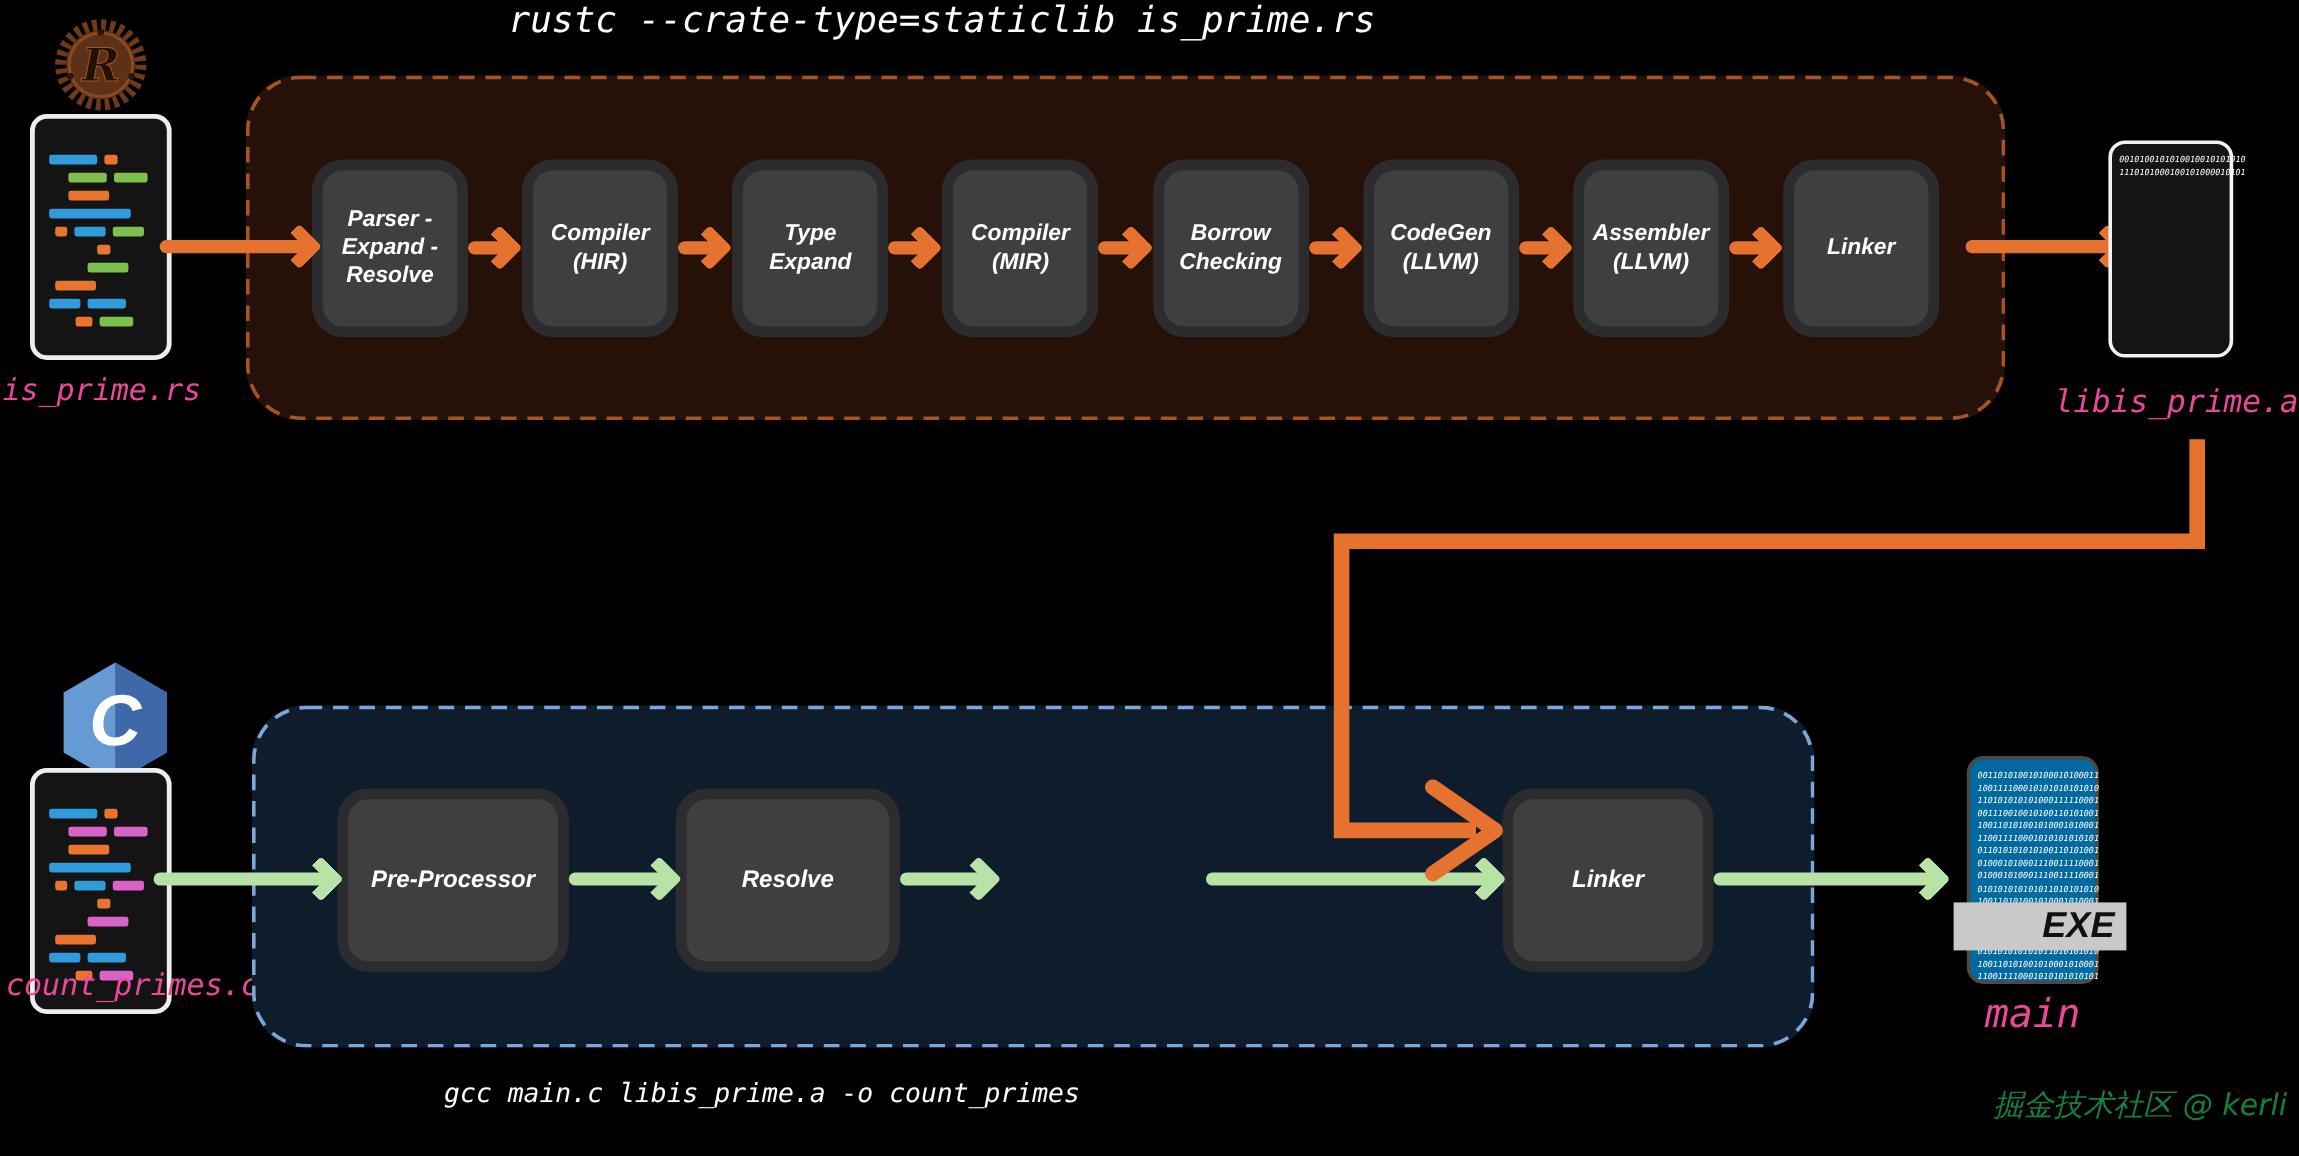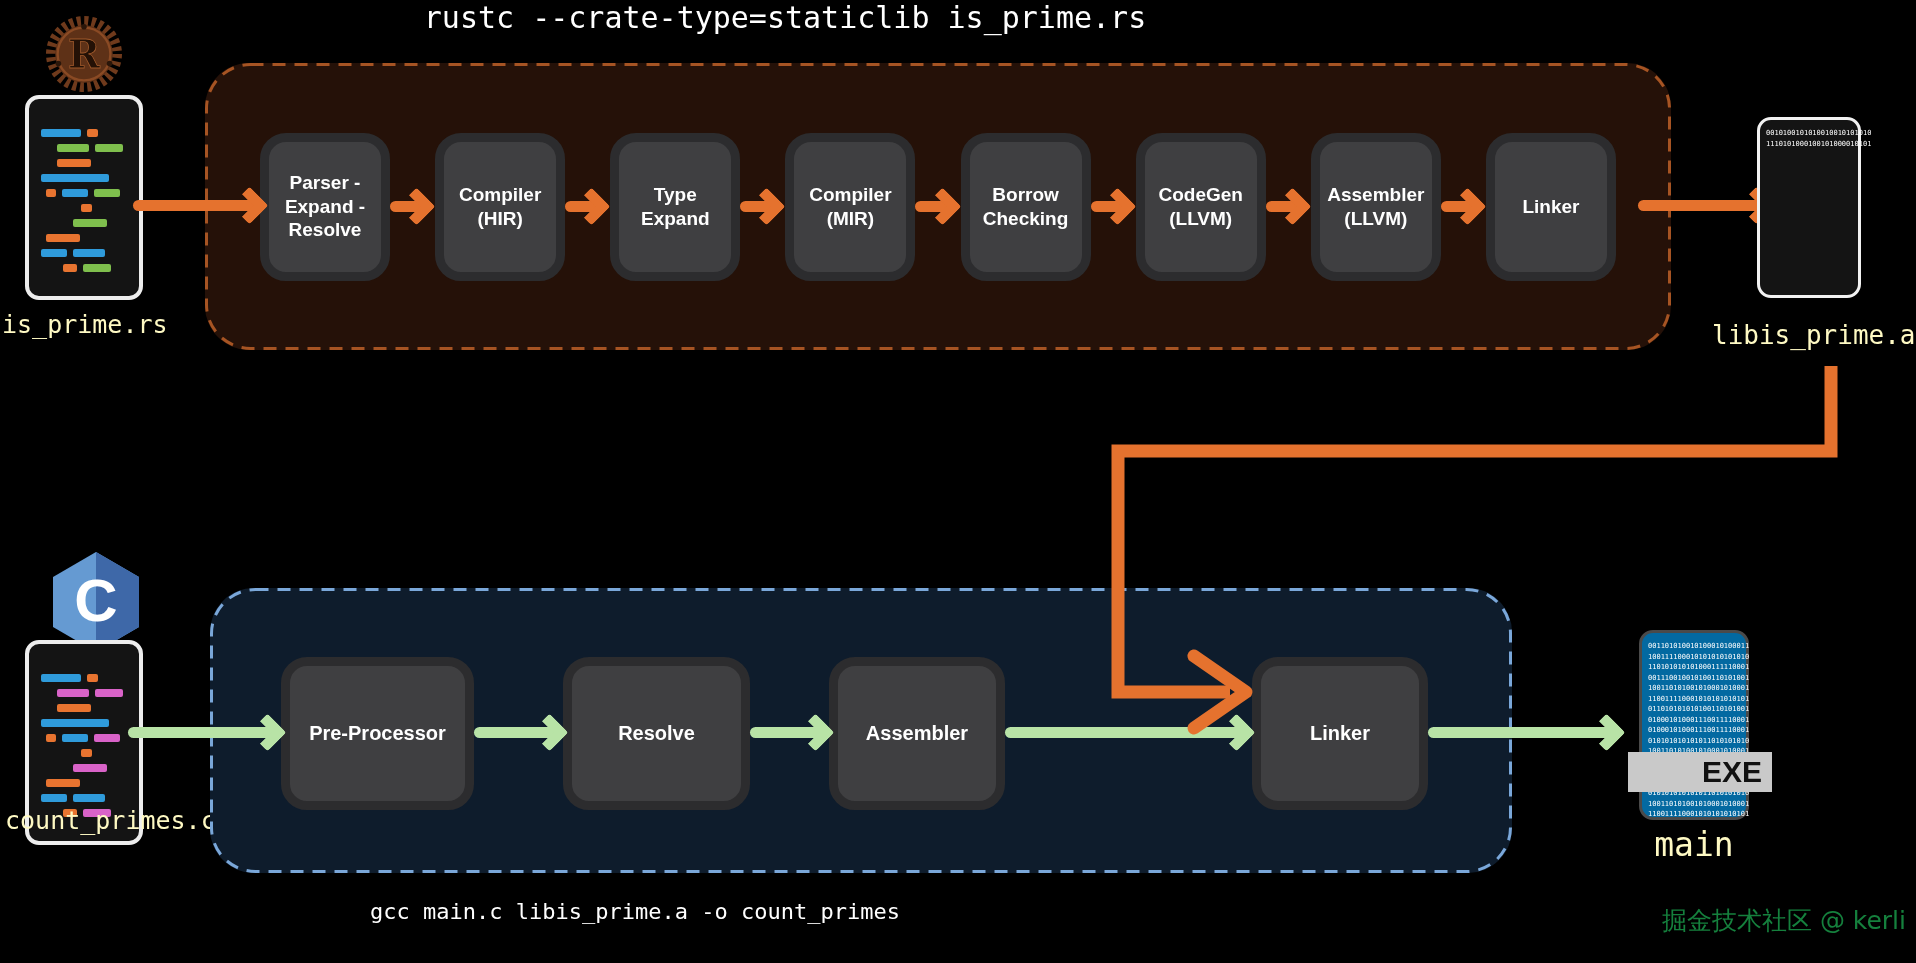--- a/index.html
+++ b/index.html
@@ -1,17 +1,17 @@
 <!DOCTYPE html>
 <html><head>
 <meta charset="utf-8">
 <style>
   html,body{margin:0;padding:0;background:#000;}
   .canvas{position:relative;width:1916px;height:963px;background:#000;overflow:hidden;
-          font-family:"Liberation Sans",sans-serif;}
+          font-family:"Liberation Sans",sans-serif;font-style:italic;}
   .mono{font-family:"DejaVu Sans Mono",monospace;}
 
   
   .top-title{position:absolute;left:0;top:4;width:1570px;text-align:center;
              font-size:30px;color:#fff;white-space:nowrap;}
   .bottom-title{position:absolute;left:0;top:899px;width:1270px;text-align:center;
              font-size:22px;color:#fff;white-space:nowrap;}
   .watermark{position:absolute;right:10px;top:904px;font-size:25px;color:#15803d;
              font-family:"DejaVu Sans",sans-serif;}
 
@@ -43,21 +43,21 @@
   .rs-file{left:25px;top:95px;width:118px;height:205px;}
   .c-file{left:25px;top:640px;width:118px;height:205px;}
   .lib-file{left:1757px;top:117px;width:104px;height:181px;border-width:3px;border-color:#f2f2f2;}
   .exe-file{left:1639px;top:630px;width:110px;height:190px;border-width:3px;
             border-color:#4a4a4a;background:#0369a1;}
   .code-lines{position:absolute;left:12px;top:30px;right:8px;}
   .code-row{display:flex;gap:6px;margin-bottom:7px;}
   .bar{display:block;height:8px;border-radius:2px;}
   .bin{position:absolute;left:6px;top:8px;color:#fff;font-size:7px;line-height:1.5;
        white-space:pre;letter-spacing:0;}
-  .file-label{position:absolute;color:#fef9c3;font-size:25px;white-space:nowrap;}
+  .file-label{position:absolute;color:#ec4899;font-size:25px;white-space:nowrap;}
   .rs-label{left:2px;top:310px;}
   .c-label{left:5px;top:806px;}
   .lib-label{left:1712px;top:320px;font-size:26px;}
   .main-label{left:1639px;top:825px;width:110px;text-align:center;font-size:33px;}
   .exe-banner{position:absolute;left:1628px;top:752px;width:144px;height:40px;background:#c9c9c9;
       color:#111;font-weight:bold;font-size:30px;display:flex;align-items:center;
       justify-content:flex-end;padding-right:10px;box-sizing:border-box;}
 
   
   .rust-logo{position:absolute;left:42px;top:14px;width:84px;height:80px;}
@@ -252,23 +252,20 @@
 
   <div class="container c-container">
     <svg class="dash">
         <rect x="1.5" y="1.5" width="1299" height="282" rx="44" fill="none" stroke="#7aa7d9" stroke-width="3" stroke-dasharray="13 9"></rect>
       </svg>
     <div class="cstage" style="left:71px;width:193px;">
         <span>Pre-Processor</span>
       </div>
     <div class="cstage" style="left:353px;width:187px;">
         <span>Resolve</span>
-      </div>
-    <div class="cstage" style="left:619px;width:176px;">
-        <span>Assembler</span>
       </div>
     <div class="cstage" style="left:1042px;width:176px;">
         <span>Linker</span>
       </div>
   </div>
 
   <div class="harrow green" style="left:128px;top:714px;width:153px;">
       <i class="shaft"></i>
       <i class="head"></i>
     </div>

